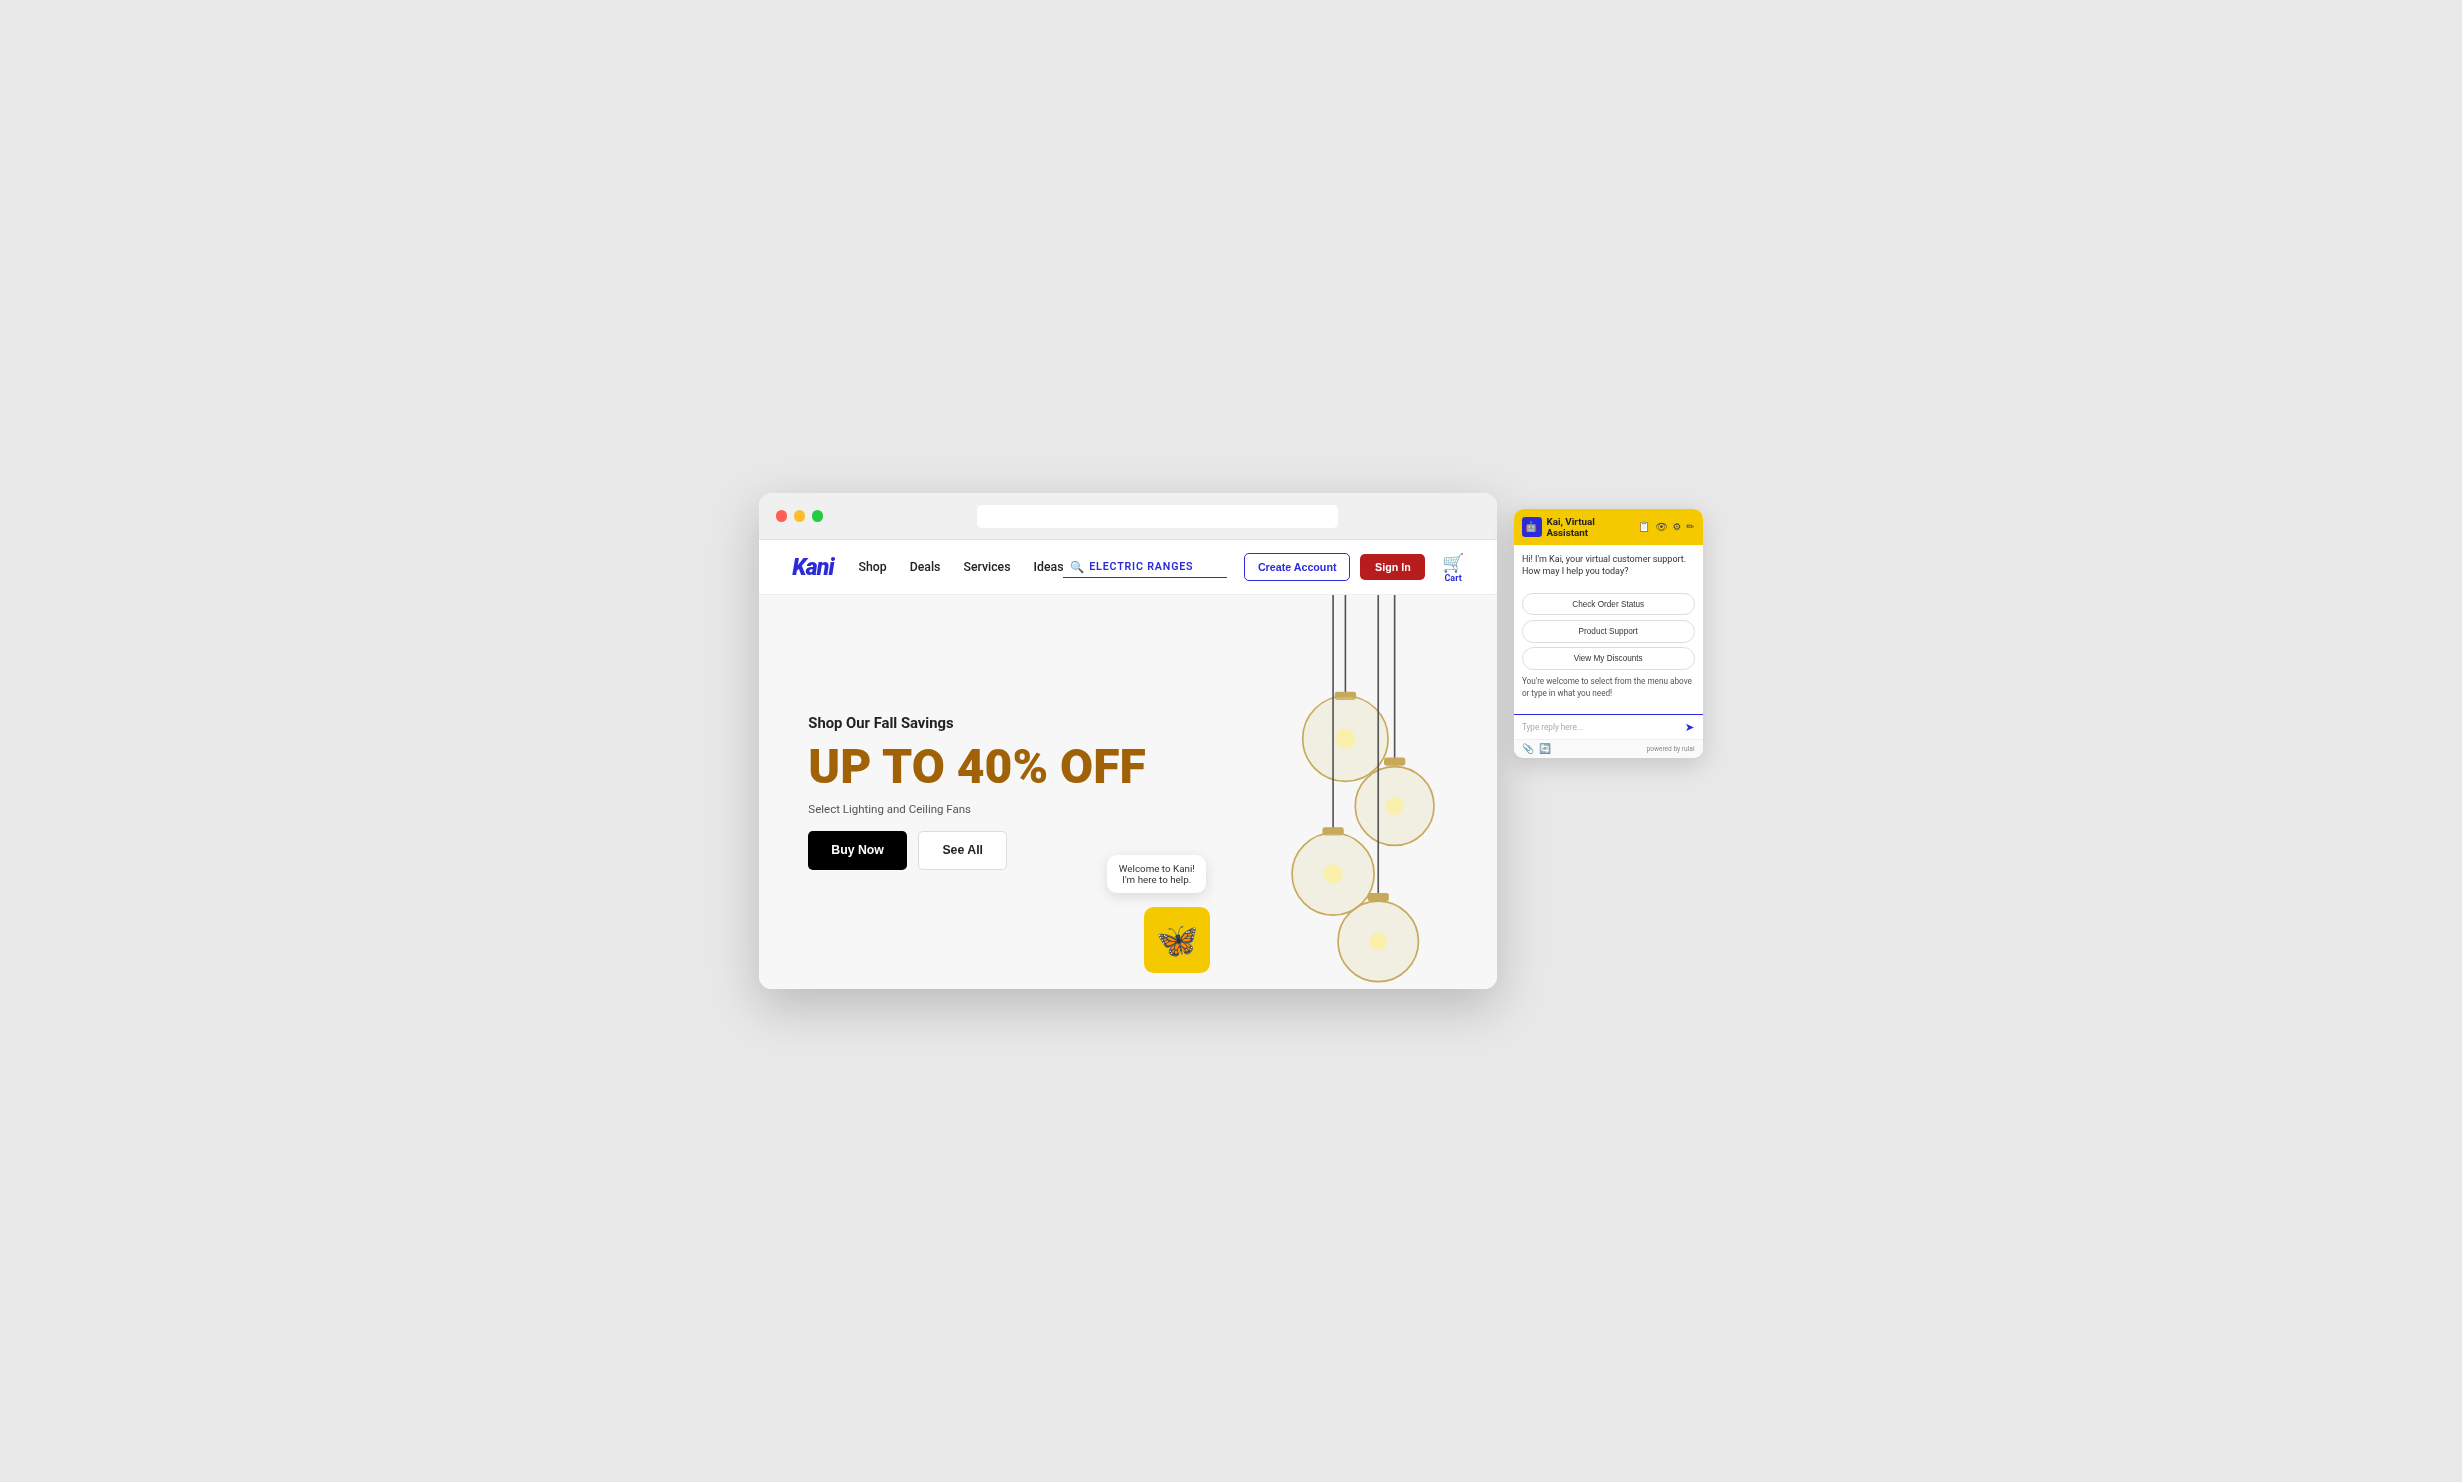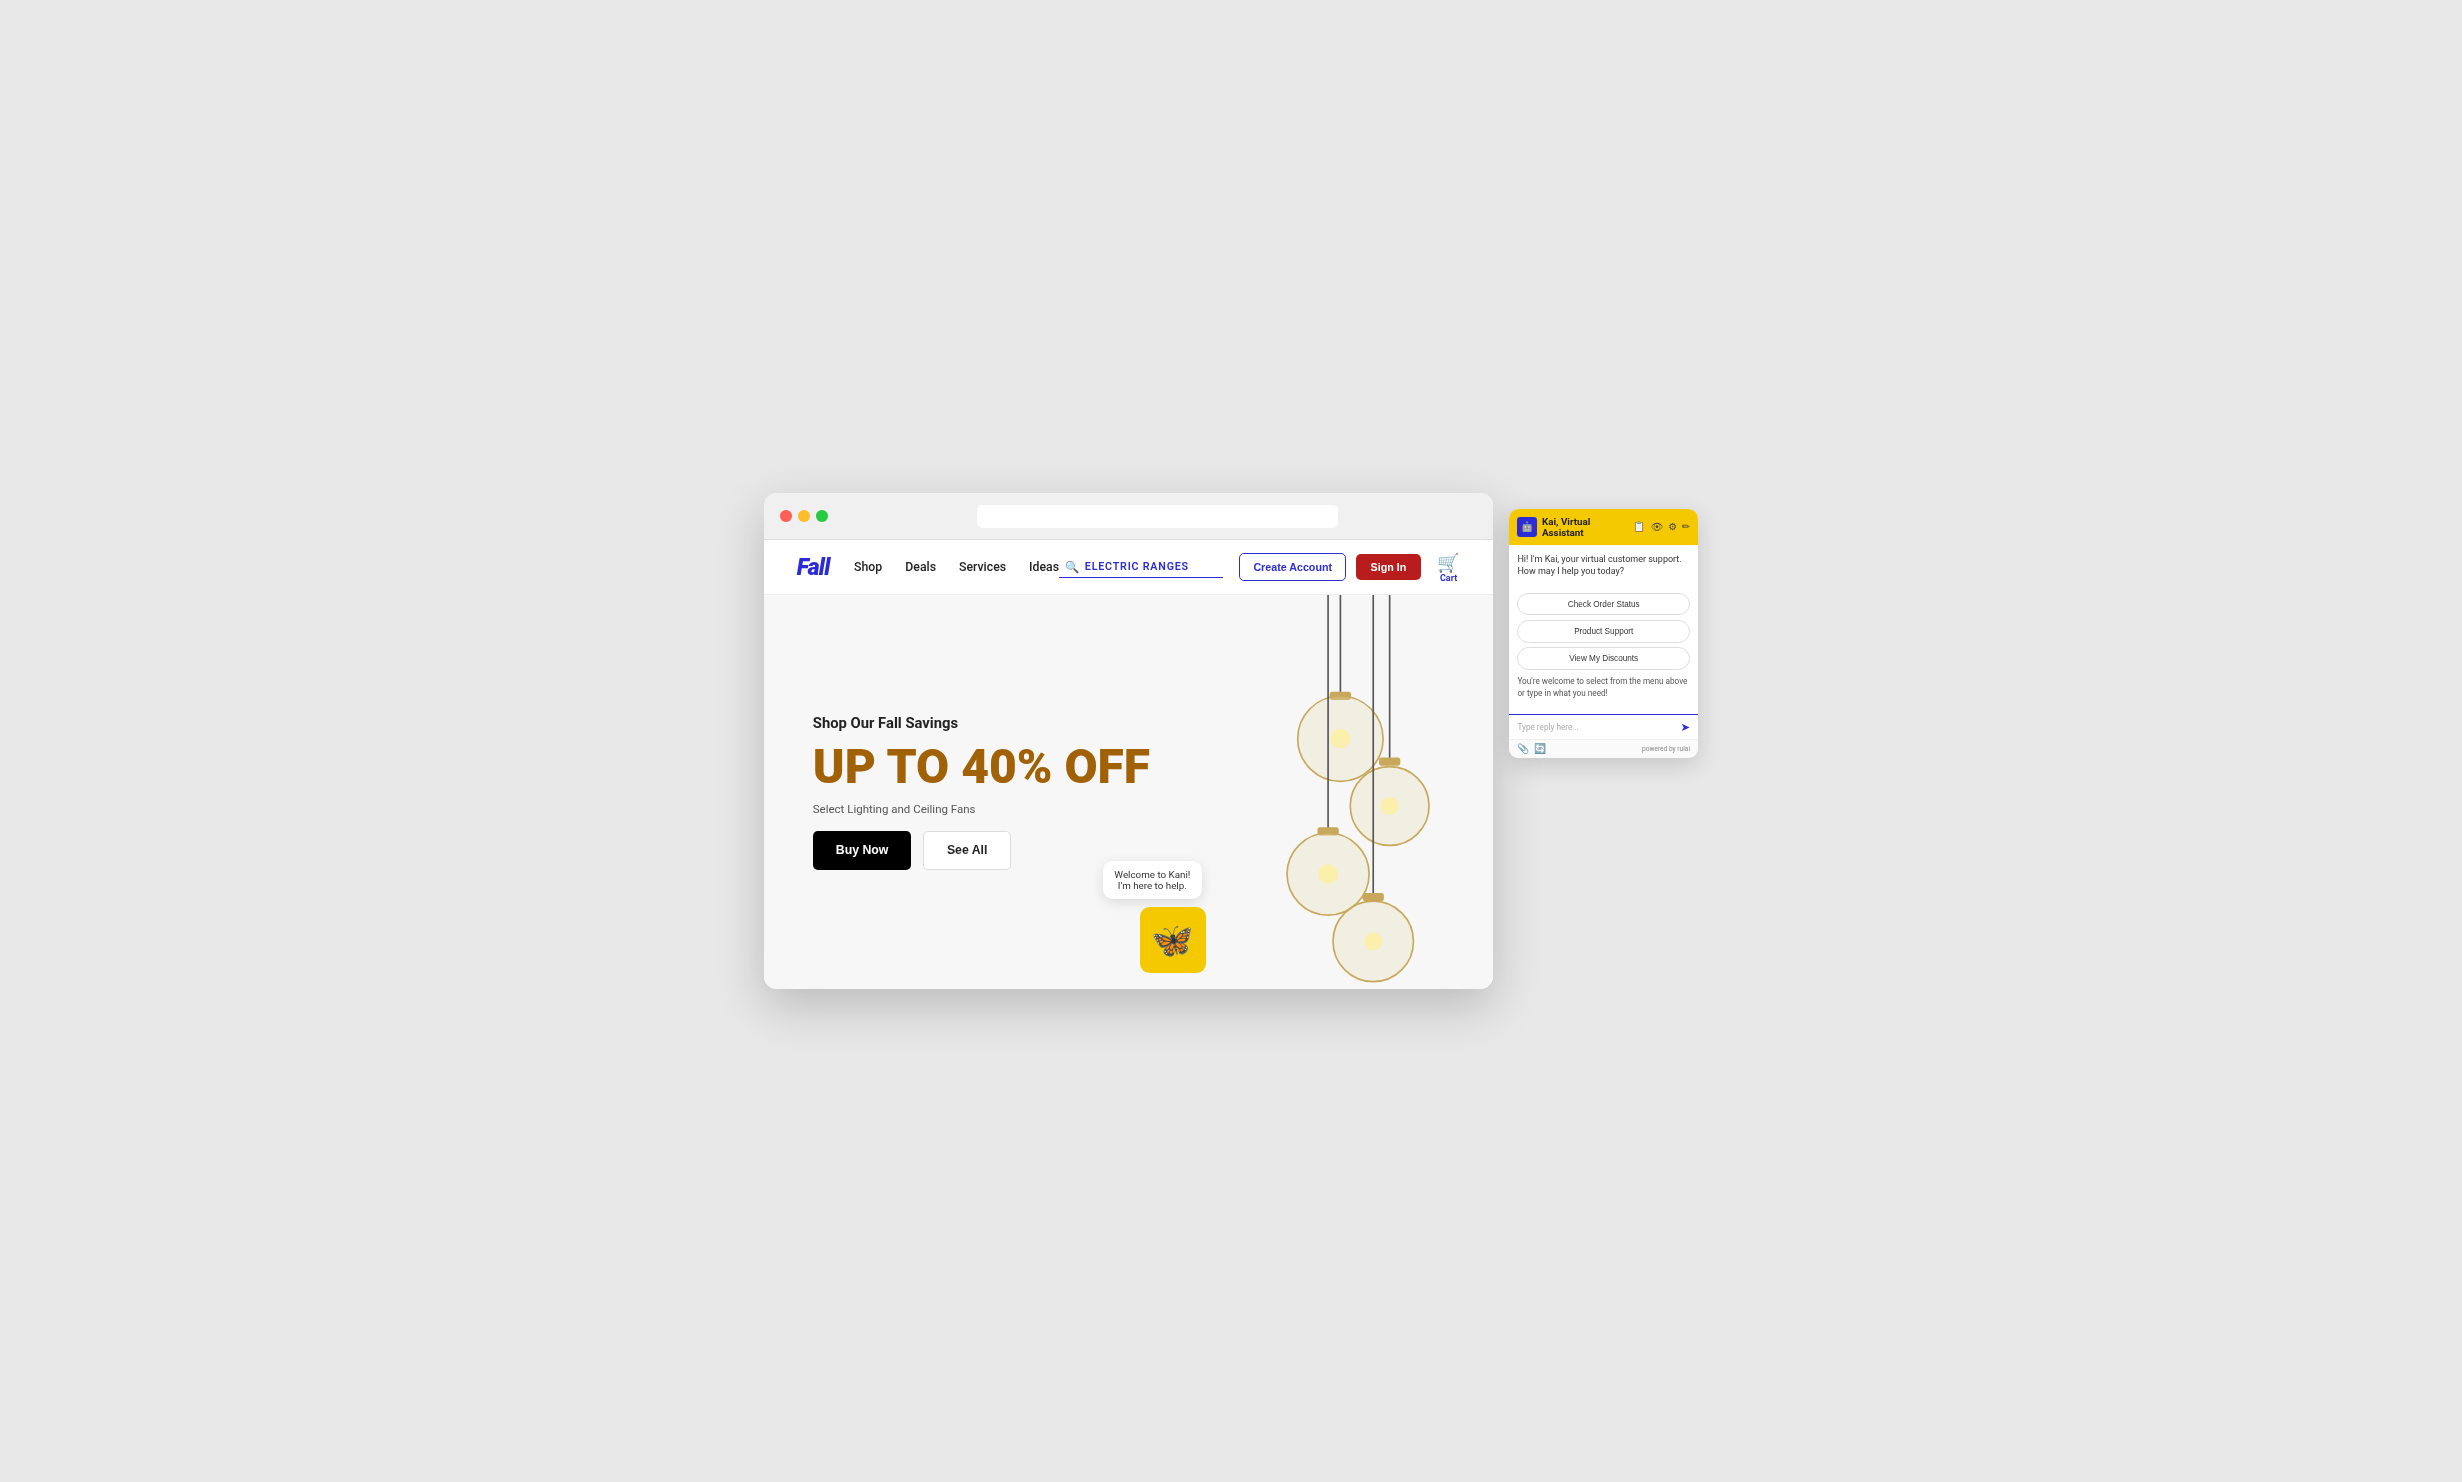--- a/index.html
+++ b/index.html
@@ -397,21 +397,21 @@
     <div class="browser-chrome">
       <div class="browser-dots">
         <div class="dot dot-red"></div>
         <div class="dot dot-yellow"></div>
         <div class="dot dot-green"></div>
       </div>
       <div class="browser-url-bar"></div>
     </div>
 
     <div class="store-header">
-      <div class="store-logo">Fall</div>
+      <div class="store-logo">Kani</div>
       <nav class="store-nav">
         <a class="nav-link">Shop</a>
         <a class="nav-link">Deals</a>
         <a class="nav-link">Services</a>
         <a class="nav-link">Ideas</a>
       </nav>
       <div class="search-bar">
         <span class="search-icon-svg">🔍</span>
         <span class="search-input-text">ELECTRIC RANGES</span>
       </div>
@@ -460,21 +460,21 @@
         <circle cx="140" cy="340" r="12" fill="rgba(255,240,150,0.7)"></circle>
 
         <line x1="195" y1="0" x2="195" y2="365" stroke="#555" stroke-width="2"></line>
 
         <rect x="182" y="363" width="26" height="10" rx="3" fill="#c8a85a"></rect>
 
         <circle cx="195" cy="422" r="49" fill="rgba(230,220,180,0.3)" stroke="#c8a85a" stroke-width="2"></circle>
         <circle cx="195" cy="422" r="11" fill="rgba(255,240,150,0.7)"></circle>
       </svg>
 
-      <div class="welcome-bubble" style="position:absolute; bottom:90px; right:291px;">
+      <div class="welcome-bubble" style="position:absolute; bottom:96px; right:291px;">
         <div>Welcome to Kani!</div>
         <div>I'm here to help.</div>
       </div>
 
       <div class="kai-avatar" style="position:absolute; bottom:16.4px; right:287px;">
         <span style="font-size:34px;">🦋</span>
       </div>
     </div>
   </div>
 

